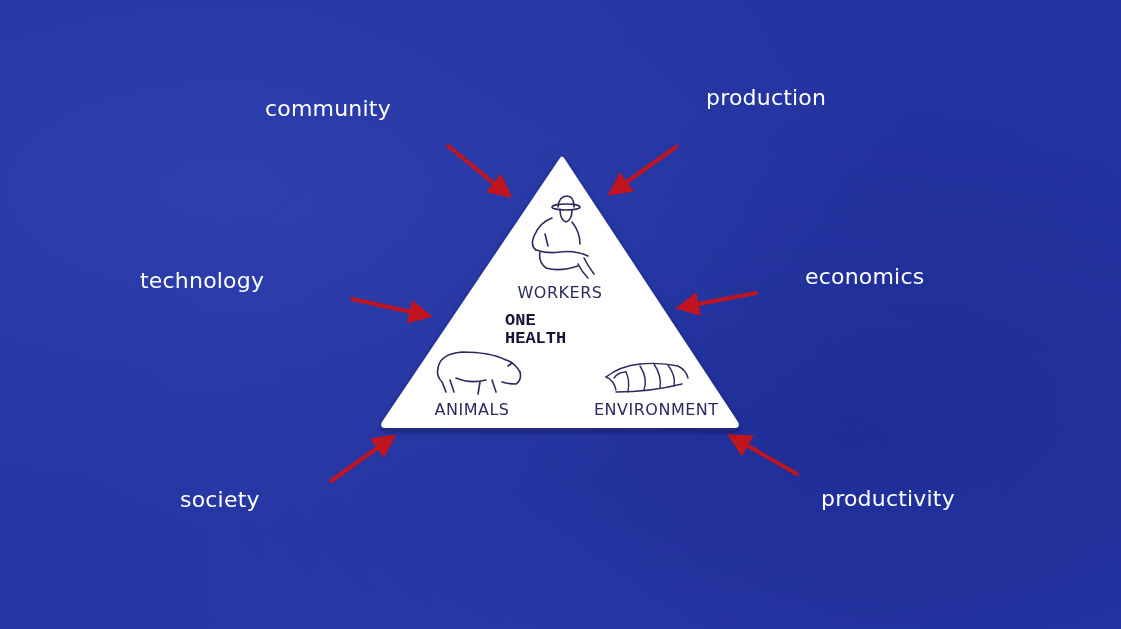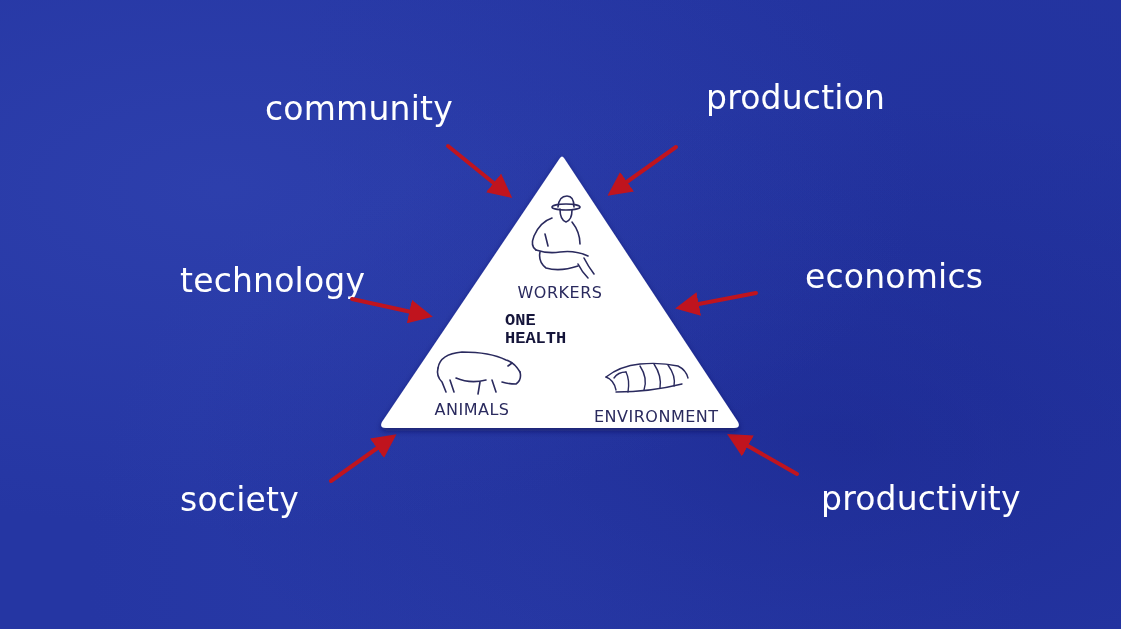--- a/index.html
+++ b/index.html
@@ -7,42 +7,42 @@
       width: 1121px; height: 629px; overflow: hidden; position: relative;
       background: #2536a3;
       background-image:
         radial-gradient(ellipse at 20% 30%, rgba(60,80,190,0.35), transparent 55%),
         radial-gradient(ellipse at 75% 70%, rgba(20,30,130,0.4), transparent 55%),
         radial-gradient(ellipse at 50% 90%, rgba(50,70,180,0.3), transparent 60%),
         radial-gradient(ellipse at 85% 15%, rgba(30,45,150,0.35), transparent 50%);
       font-family: "DejaVu Sans", sans-serif;
     }
     .factor {
-      position: absolute; color: #ffffff; font-size: 33px; line-height: 36px;
+      position: absolute; color: #ffffff; font-size: 22px; line-height: 36px;
       font-family: "DejaVu Sans", sans-serif; letter-spacing: 0.2px;
       text-align: left; white-space: nowrap;
     }
     svg.diagram { position: absolute; left: 0; top: 0; }
     .tri-label {
       position: absolute; color: #2a2a5e; font-size: 16px; letter-spacing: 0.5px;
       font-family: "DejaVu Sans", sans-serif; text-align: center; white-space: nowrap;
     }
     .center-title {
       position: absolute; color: #15153a; font-weight: bold; font-size: 17px;
       line-height: 18px; text-align: left; font-family: Liberation Mono, monospace;
     }
   </style>
 </head>
 <body>
 
 <div class="factor" style="left:265px; top:91px;">community</div>
 <div class="factor" style="left:706px; top:80px;">
   <div>production</div>
 </div>
-<div class="factor" style="left:140px; top:263px;margin-left:40px;">technology</div>
+<div class="factor" style="left:140px; top:263px;">technology</div>
 <div class="factor" style="left:805px; top:259px;">economics</div>
 <div class="factor" style="left:180px; top:482px;">society</div>
 <div class="factor" style="left:821px; top:481px;">productivity</div>
 
 <svg class="diagram" width="1121" height="629" viewBox="0 0 1121 629">
   <defs>
     <marker id="arrowhead" markerWidth="6" markerHeight="6" refX="4" refY="3" orient="auto" markerUnits="strokeWidth">
       <path d="M0,0 L6,3 L0,6 Z" fill="#c0141e"></path>
     </marker>
     <filter id="tri-shadow" x="-10%" y="-10%" width="120%" height="130%">
@@ -106,13 +106,13 @@
     <path d="M616,392 Q650,392 682,384"></path>
   </g>
 </svg>
 
 <div class="tri-label" style="left:515px; top:283px; width:90px;">WORKERS</div>
 <div class="center-title" style="left:505px; top:312px; width:110px;">
   <div>ONE</div>
   <div>HEALTH</div>
 </div>
 <div class="tri-label" style="left:430px; top:400px; width:84px;">ANIMALS</div>
-<div class="tri-label" style="left:594px; top:400px; width:118px;margin-top:7px;">ENVIRONMENT</div>
+<div class="tri-label" style="left:594px; top:400px; width:118px;">ENVIRONMENT</div>
 
 </body></html>

